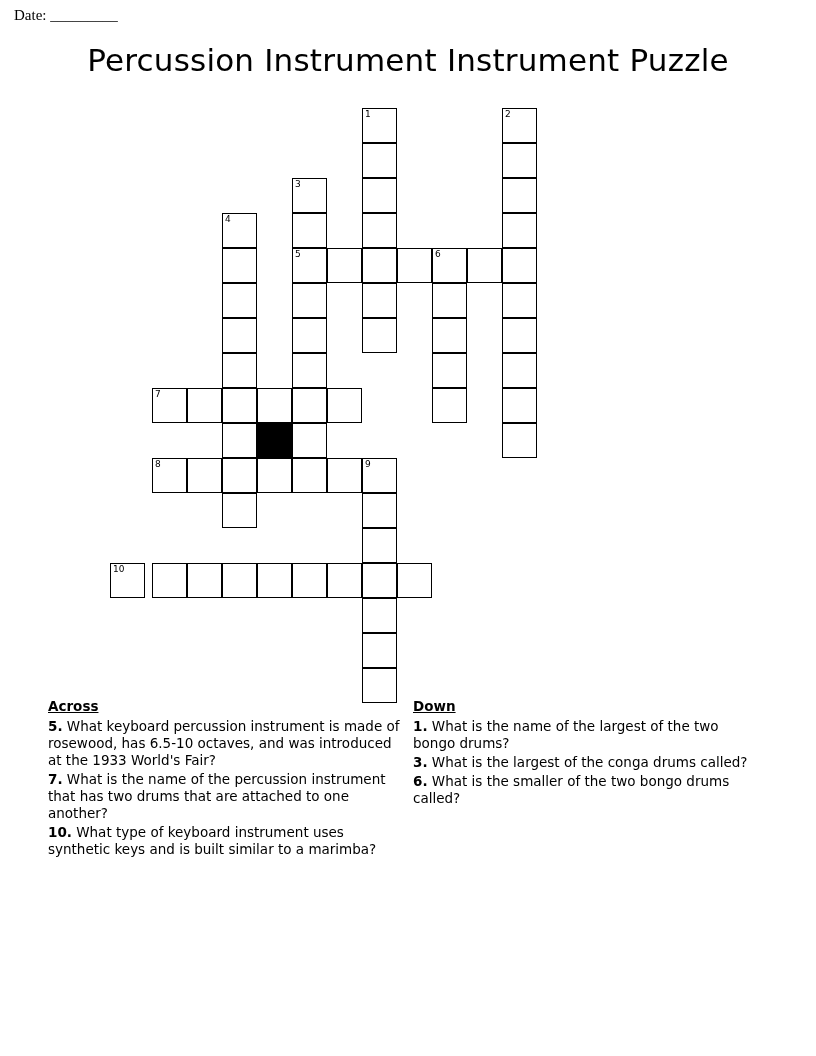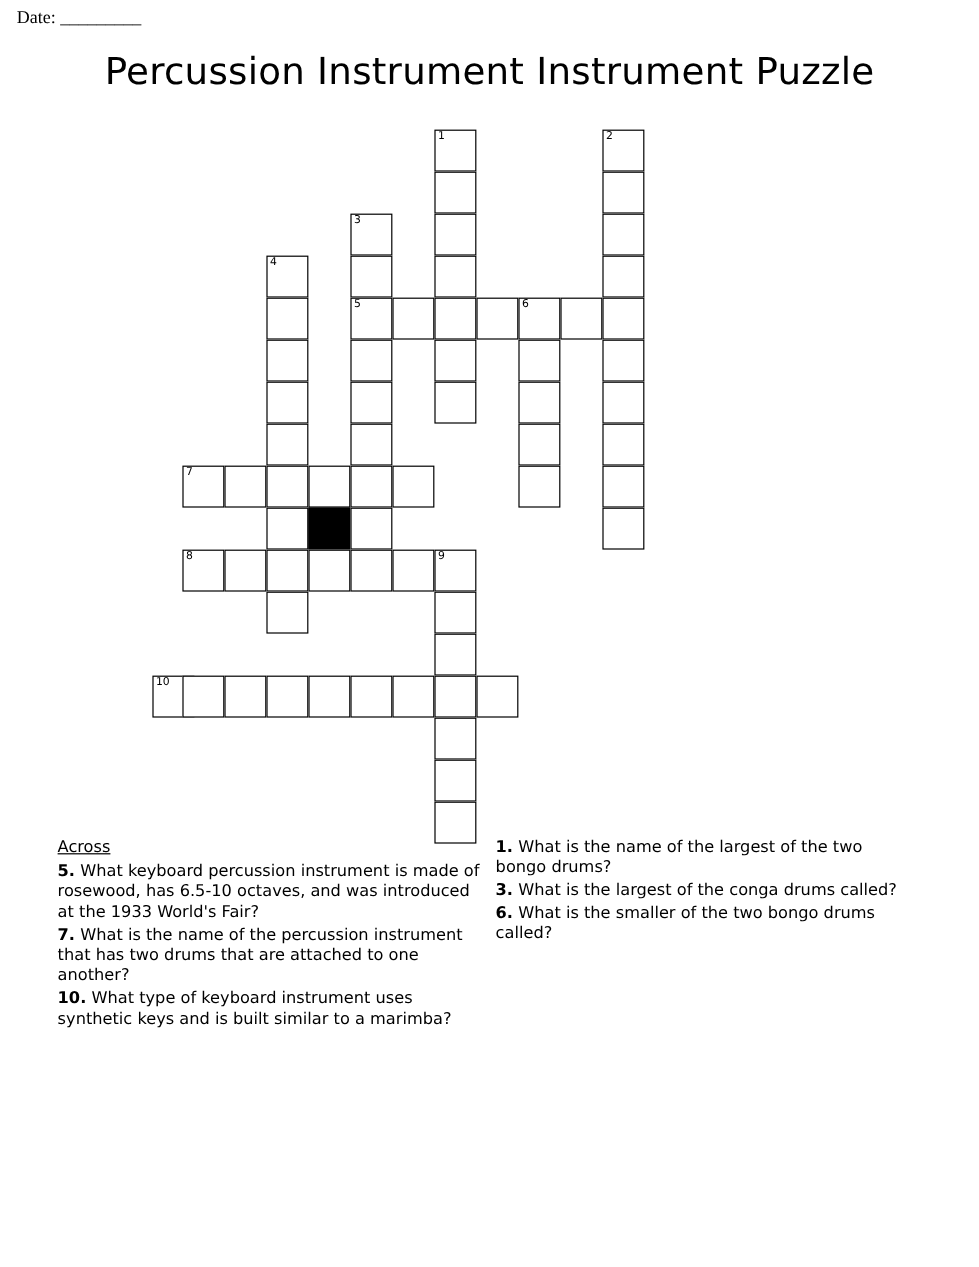--- a/index.html
+++ b/index.html
@@ -88,21 +88,21 @@
   }
   .clue-col {
     position: absolute;
     top: 0;
     font-size: 13.5px;
     line-height: 17px;
   }
   .clue-col.across { left: 48px; width: 358px; }
   .clue-col.down   { left: 413px; width: 350px; }
   .clue-heading {
-    font-weight: normal;
+    font-weight: bold;
     text-decoration: underline;
     font-size: 13.5px;
     margin-bottom: 3px;
     display: block;
   }
   .clue {
     margin-bottom: 2px;
   }
   .clue .cnum {
     font-weight: bold;
@@ -184,21 +184,21 @@
     <div class="cell" style="left: 222px; top: 350px;"></div>
     <div class="cell" style="left: 257px; top: 350px;"></div>
     <div class="cell" style="left: 292px; top: 350px;"></div>
     <div class="cell" style="left: 327px; top: 350px;"></div>
     <div class="cell" style="left: 362px; top: 350px;">
       <span class="num">9</span>
     </div>
     <div class="cell" style="left: 222px; top: 385px;"></div>
     <div class="cell" style="left: 362px; top: 385px;"></div>
     <div class="cell" style="left: 362px; top: 420px;"></div>
-    <div class="cell" style="left: 127px; top: 455px;">
+    <div class="cell" style="left: 110px; top: 455px;">
       <span class="num">10</span>
     </div>
     <div class="cell" style="left: 152px; top: 455px;"></div>
     <div class="cell" style="left: 187px; top: 455px;"></div>
     <div class="cell" style="left: 222px; top: 455px;"></div>
     <div class="cell" style="left: 257px; top: 455px;"></div>
     <div class="cell" style="left: 292px; top: 455px;"></div>
     <div class="cell" style="left: 327px; top: 455px;"></div>
     <div class="cell" style="left: 362px; top: 455px;"></div>
     <div class="cell" style="left: 397px; top: 455px;"></div>
@@ -210,19 +210,20 @@
 <div id="clues">
   <div class="clue-col across">
     <span class="clue-heading">Across</span>
     <div id="across-list">
         <div class="clue"><span class="cnum">5.</span><span> What keyboard percussion instrument is made of rosewood, has 6.5-10 octaves, and was introduced at the 1933 World's Fair?</span></div>
         <div class="clue"><span class="cnum">7.</span><span> What is the name of the percussion instrument that has two drums that are attached to one another?</span></div>
         <div class="clue"><span class="cnum">10.</span><span> What type of keyboard instrument uses synthetic keys and is built similar to a marimba?</span></div>
       </div>
   </div>
   <div class="clue-col down">
+    <span class="clue-heading">Down</span>
     <div id="down-list">
         <div class="clue"><span class="cnum">1.</span><span> What is the name of the largest of the two bongo drums?</span></div>
         <div class="clue"><span class="cnum">3.</span><span> What is the largest of the conga drums called?</span></div>
         <div class="clue"><span class="cnum">6.</span><span> What is the smaller of the two bongo drums called?</span></div>
       </div>
   </div>
 </div>
 
 </body></html>

